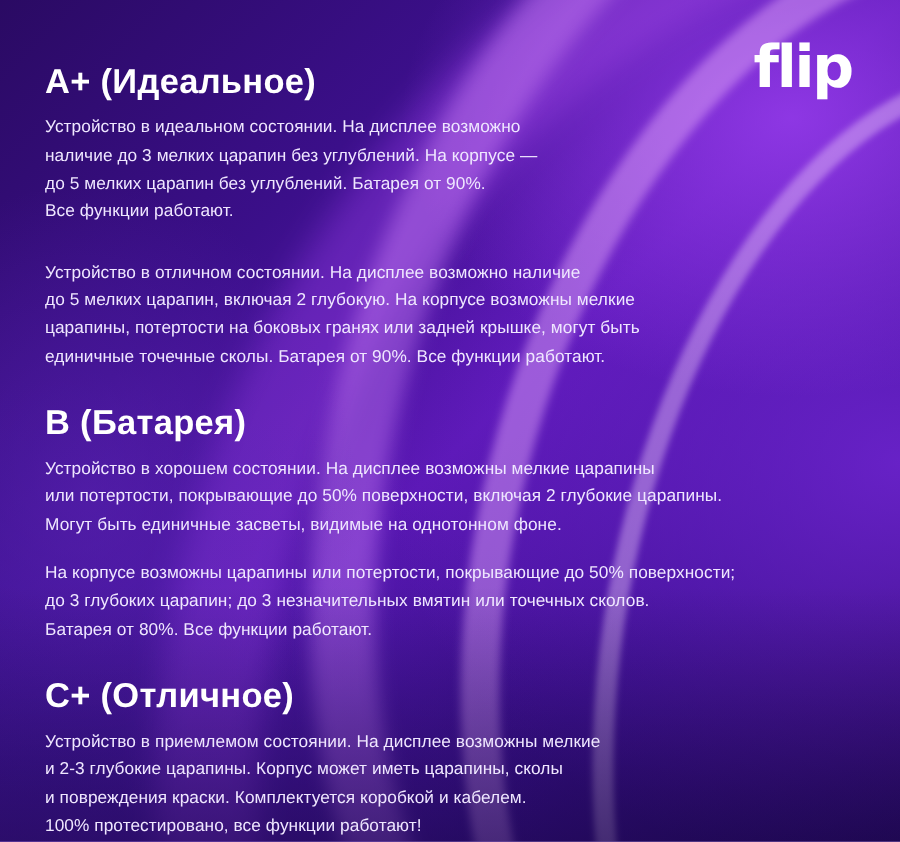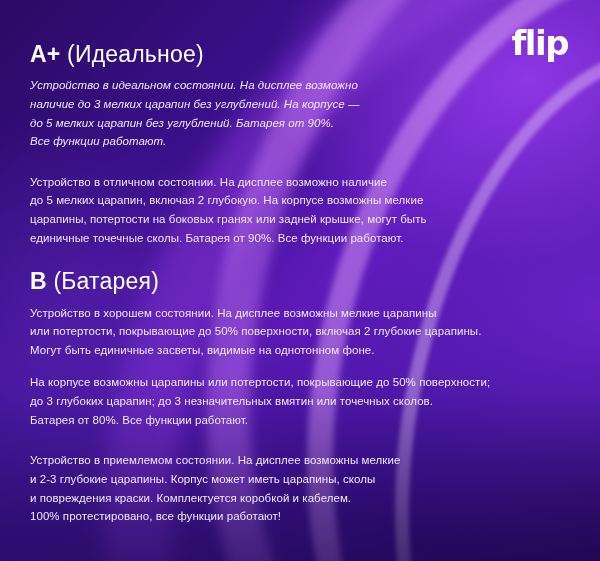--- a/index.html
+++ b/index.html
@@ -73,21 +73,21 @@
     pointer-events: none;
   }
 
   .logo {
     position: absolute;
     top: 26px;
     right: 32px;
     color: #ffffff;
     font-family: "DejaVu Sans", sans-serif;
     font-weight: 700;
-    font-size: 34px;
+    font-size: 39px;
     letter-spacing: -1.5px;
     line-height: 1;
   }
 
   .content {
     position: relative;
     padding: 30px 30px 0 30px;
   }
 
   .block {
@@ -97,21 +97,21 @@
 
   .grade {
     color: #ffffff;
     font-weight: 700;
     font-size: 23px;
     line-height: 1.1;
     margin: 0 0 9px 0;
     letter-spacing: 0.2px;
   }
   .grade .word {
-    font-weight: 400;
+    font-weight: 700;
     margin-top: 44px;
   }
 
   .para {
     color: #efe7ff;
     font-size: 11.5px;
     line-height: 1.62;
     margin: 0 0 9px 0;
     max-width: 500px;
     letter-spacing: 0.05px;
@@ -131,21 +131,21 @@
   <div class="ribbon r4"></div>
   <div class="glow-left"></div>
   <div class="dark-bottom"></div>
 
   <div class="logo">flip</div>
 
   <div class="content">
 
     <div class="block sp-a-plus">
       <h2 class="grade"><span>A+</span> <span class="word">(Идеальное)</span></h2>
-      <p class="para" style="white-space: pre-line; font-style: italic;">Устройство в идеальном состоянии. На дисплее возможно
+      <p class="para" style="white-space: pre-line;">Устройство в идеальном состоянии. На дисплее возможно
 наличие до 3 мелких царапин  без углублений. На корпусе —
 до 5 мелких царапин без углублений. Батарея от 90%.
 Все функции работают.</p>
     </div>
 
     <div class="block">
       <p class="para" style="white-space: pre-line;">Устройство в отличном состоянии. На дисплее возможно наличие
 до 5 мелких царапин, включая 2 глубокую. На корпусе возможны мелкие
 царапины, потертости на боковых гранях или задней крышке, могут быть
 единичные точечные сколы. Батарея от 90%. Все функции работают.</p>
@@ -155,20 +155,21 @@
       <h2 class="grade"><span>B</span> <span class="word">(Батарея)</span></h2>
       <p class="para" style="white-space: pre-line;">Устройство в хорошем состоянии. На дисплее возможны мелкие царапины
 или потертости, покрывающие до 50% поверхности, включая 2 глубокие царапины.
 Могут быть единичные засветы, видимые на однотонном фоне.</p>
       <p class="para" style="white-space: pre-line; margin-top:14px;">На корпусе возможны царапины или потертости, покрывающие до 50% поверхности;
 до 3 глубоких царапин; до 3 незначительных вмятин или точечных сколов.
 Батарея от 80%. Все функции работают.</p>
     </div>
 
     <div class="block b-last">
+      <h2 class="grade"><span>C+</span> <span class="word">(Отличное)</span></h2>
       <p class="para" style="white-space: pre-line;">Устройство в приемлемом состоянии. На дисплее возможны мелкие
 и 2-3 глубокие царапины. Корпус может иметь царапины, сколы
 и повреждения краски. Комплектуется коробкой и кабелем.
 100% протестировано, все функции работают!</p>
     </div>
 
   </div>
 </div>
 
 </body></html>

